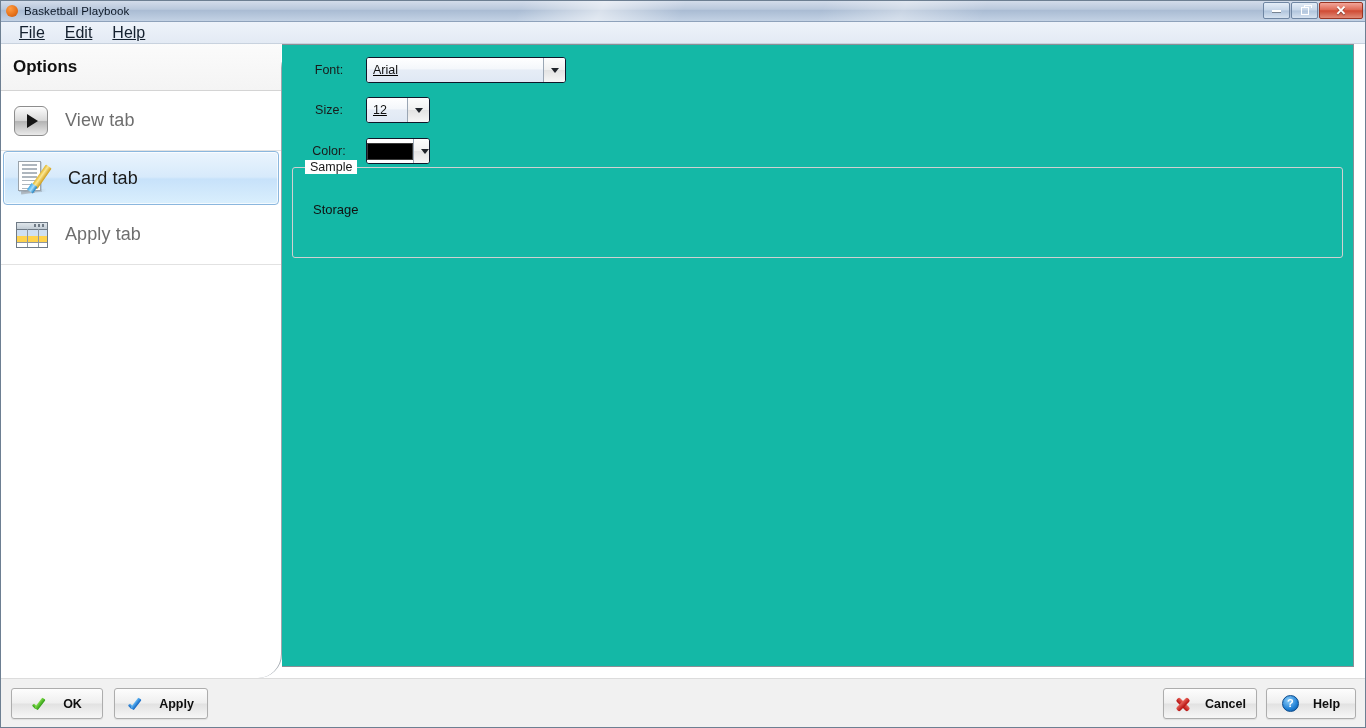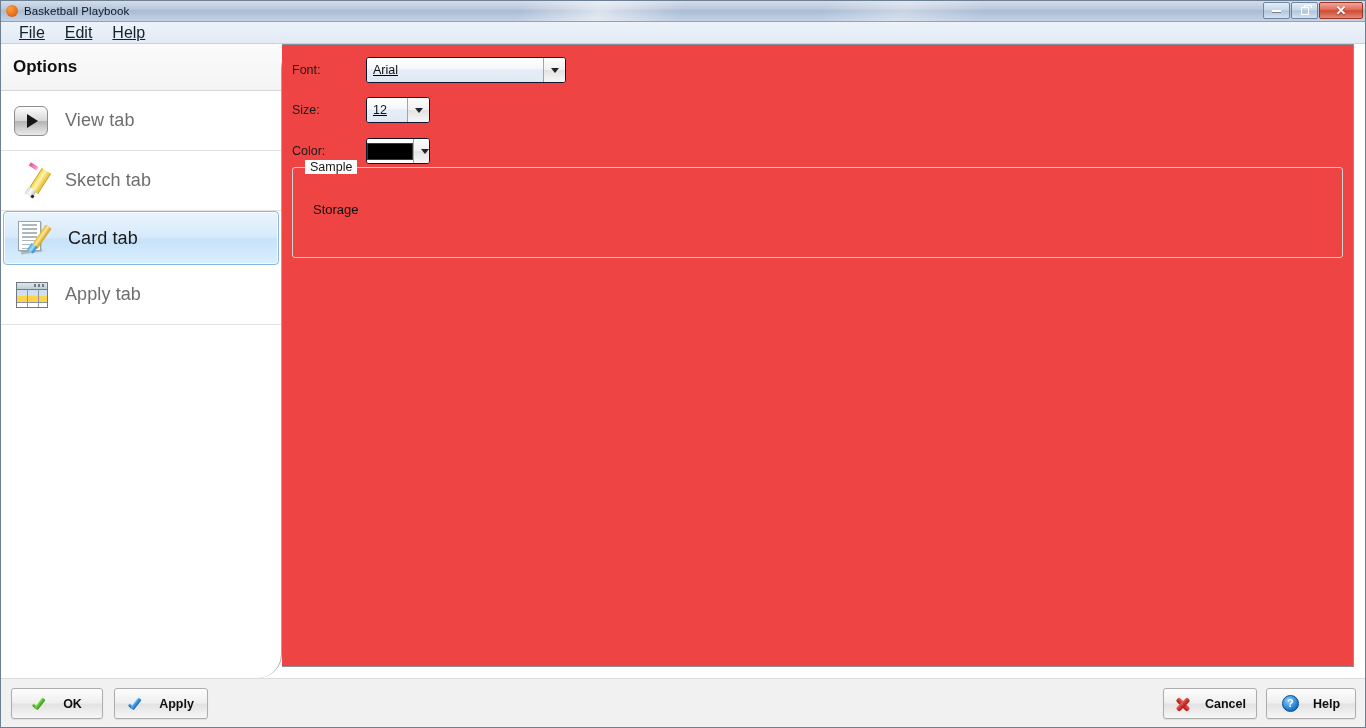--- a/index.html
+++ b/index.html
@@ -219,21 +219,21 @@
       linear-gradient(0deg,transparent 42%,#ef8a17 42% 58%,transparent 58%),
       linear-gradient(90deg,transparent 42%,#ef8a17 42% 58%,transparent 58%),
       linear-gradient(45deg,transparent 44%,#ef8a17 44% 56%,transparent 56%),
       linear-gradient(-45deg,transparent 44%,#ef8a17 44% 56%,transparent 56%);
     z-index:-1;
   }
   
   .content-wrap{flex:1 1 auto;background:#fff;position:relative;box-sizing:border-box;}
   .content-panel{
     position:absolute;left:0;top:0;right:11px;bottom:11px;
-    background:#ef4444;border:1px solid #8a8f96;border-left:none;box-sizing:border-box;
+    background:#14b8a6;border:1px solid #8a8f96;border-left:none;box-sizing:border-box;text-align:center;
   }
   .field-row{position:absolute;display:flex;align-items:center;}
   .field-label{font-size:12.5px;color:#1a1a1a;}
   .combo{
     position:relative;height:26px;box-sizing:border-box;
     border:1px solid #0f172a;border-radius:3px;background:#fff;
     display:flex;align-items:stretch;overflow:hidden;text-decoration:underline;
   }
   .combo .cval{
     flex:1 1 auto;display:flex;align-items:center;padding-left:6px;
@@ -336,31 +336,20 @@
         <span>Options</span>
       </div>
 
       <div class="nav-item">
         <span class="nav-icon">
             <span class="ic-play"></span>
           </span>
         <span class="nav-label">View tab</span>
       </div>
 
-      <div class="nav-item">
-        <span class="nav-icon">
-          <span class="ic-pencil">
-            <span class="eraser"></span>
-              <span class="shaft"></span>
-              <span class="tipw"></span>
-              <span class="tipb"></span>
-          </span>
-        </span>
-        <span class="nav-label">Sketch tab</span>
-      </div>
 
       <div class="nav-item selected">
         <span class="nav-icon">
           <span class="ic-card">
             <span class="shadow"></span>
             <span class="doc">
                 <i></i>
                 <i></i>
                 <i></i>
                 <i></i>

